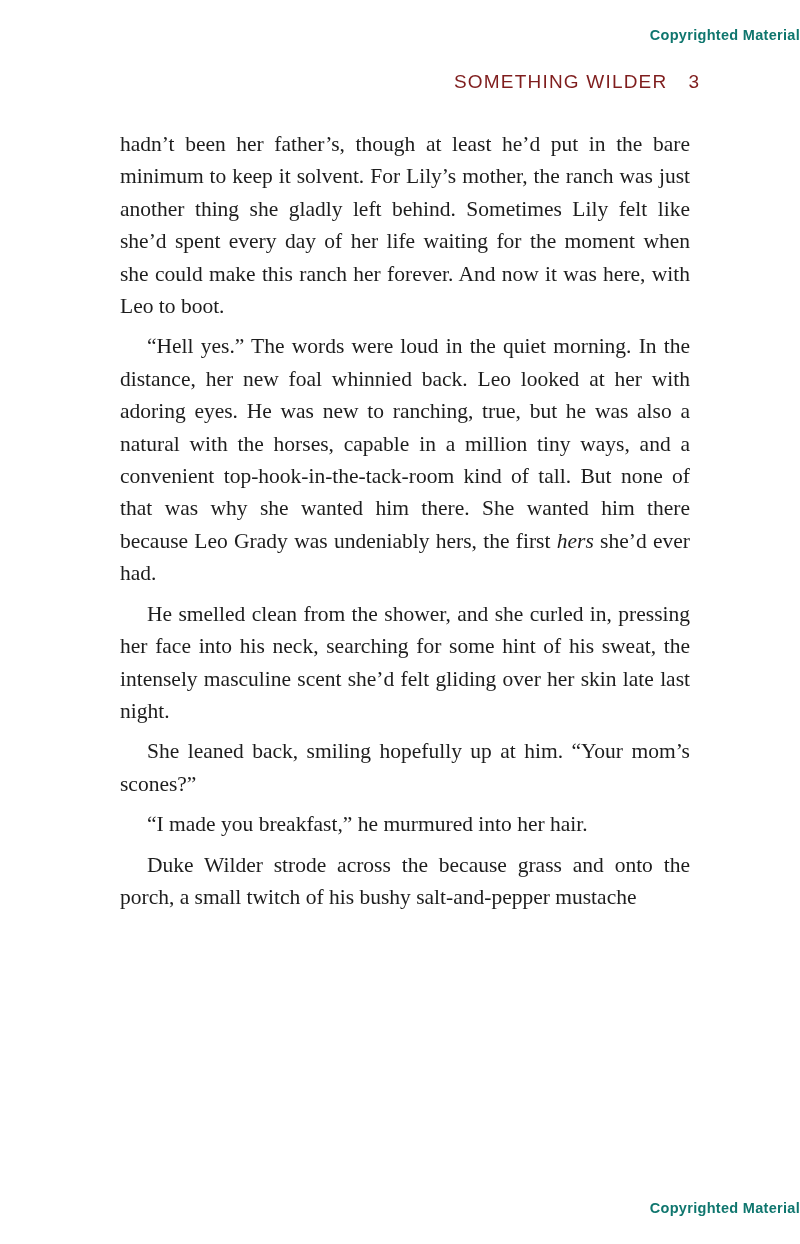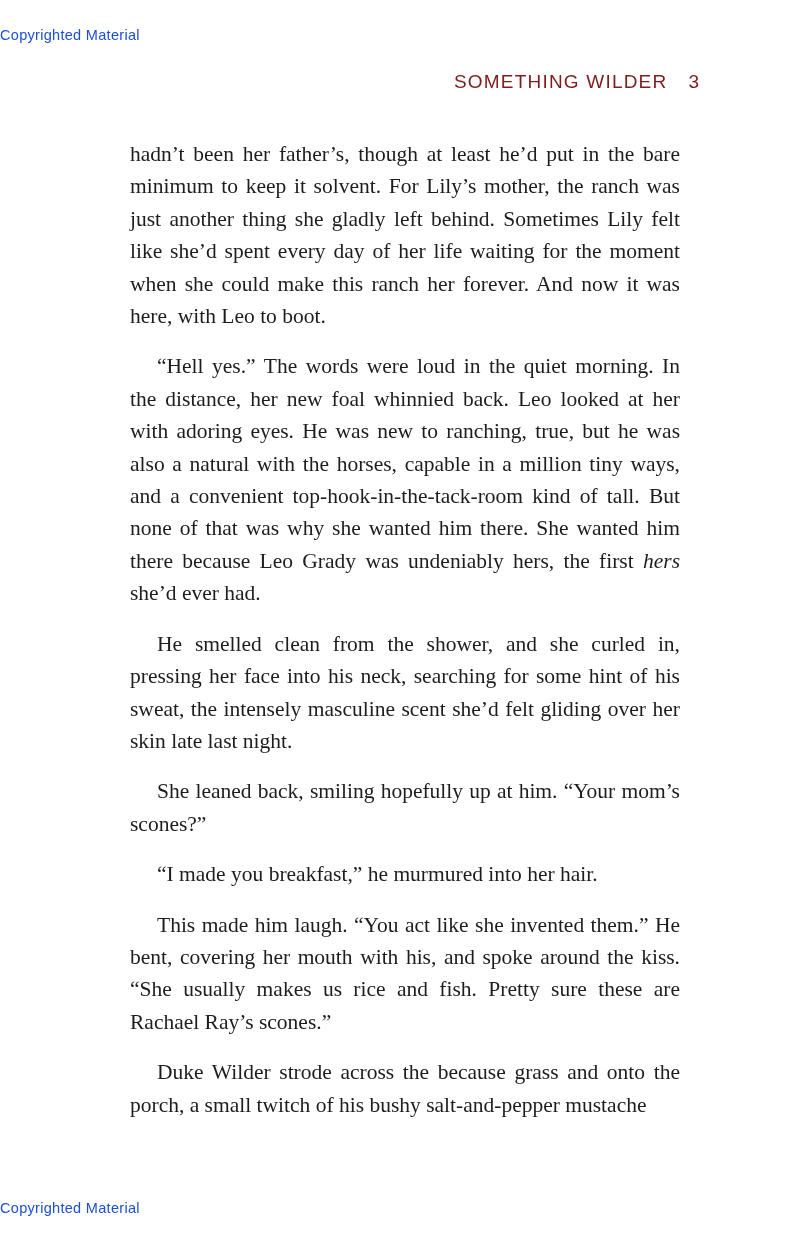--- a/index.html
+++ b/index.html
@@ -10,26 +10,26 @@
   body {
     width: 800px;
     height: 1244px;
     position: relative;
     overflow: hidden;
   }
   .copyright-notice {
     position: absolute;
     left: 0;
     width: 100%;
-    text-align: left;
+    text-align: right;
     font-family: "Liberation Sans", sans-serif;
     font-size: 14.5px;
-    font-weight: 400;
+    font-weight: 700;
     letter-spacing: 0.3px;
-    color: #1d4ed8;
+    color: #0f766e;
   }
   .copyright-notice.top { top: 27px; }
   .copyright-notice.bottom { top: 1200px; }
 
   .running-header {
     position: absolute;
     top: 71px;
     right: 101px;
     font-family: "Liberation Sans", sans-serif;
     font-size: 19px;
@@ -48,21 +48,21 @@
     top: 120px;
     left: 112px;
     width: 586px;
     font-family: "Liberation Serif", serif;
     font-size: 21.5px;
     line-height: 32.4px;
     color: #1d1d1d;
     text-align: justify;
   }
   .page-text p {
-    margin: 18px;
+    margin: 8px;
     padding: 0;
     text-indent: 27px;
   }
   .page-text p.continuation {
     text-indent: 0;
   }
   .page-text em {
   }
 </style>
 </head>
@@ -71,17 +71,16 @@
 <div class="copyright-notice top">Copyrighted Material</div>
 
 <div class="running-header"><span>SOMETHING WILDER</span><span class="page-number">3</span></div>
 
 <div class="page-text">
   <p class="continuation">hadn’t been her father’s, though at least he’d put in the bare minimum to keep it solvent. For Lily’s mother, the ranch was just another thing she gladly left behind. Sometimes Lily felt like she’d spent every day of her life waiting for the moment when she could make this ranch her forever. And now it was here, with Leo to boot.</p>
   <p><span>“Hell yes.” The words were loud in the quiet morning. In the distance, her new foal whinnied back. Leo looked at her with adoring eyes. He was new to ranching, true, but he was also a natural with the horses, capable in a million tiny ways, and a convenient top-hook-in-the-tack-room kind of tall. But none of that was why she wanted him there. She wanted him there because Leo Grady was undeniably hers, the first </span><em>hers</em><span> she’d ever had.</span></p>
   <p>He smelled clean from the shower, and she curled in, pressing her face into his neck, searching for some hint of his sweat, the intensely masculine scent she’d felt gliding over her skin late last night.</p>
   <p>She leaned back, smiling hopefully up at him. “Your mom’s scones?”</p>
   <p>“I made you breakfast,” he murmured into her hair.</p>
-  <p>This made him laugh. “You act like she invented them.” He bent, covering her mouth with his, and spoke around the kiss. “She usually makes us rice and fish. Pretty sure these are Rachael Ray’s scones.”</p>
   <p>Duke Wilder strode across the because grass and onto the porch, a small twitch of his bushy salt-and-pepper mustache</p>
 </div>
 
 <div class="copyright-notice bottom">Copyrighted Material</div>
 
 </body></html>

